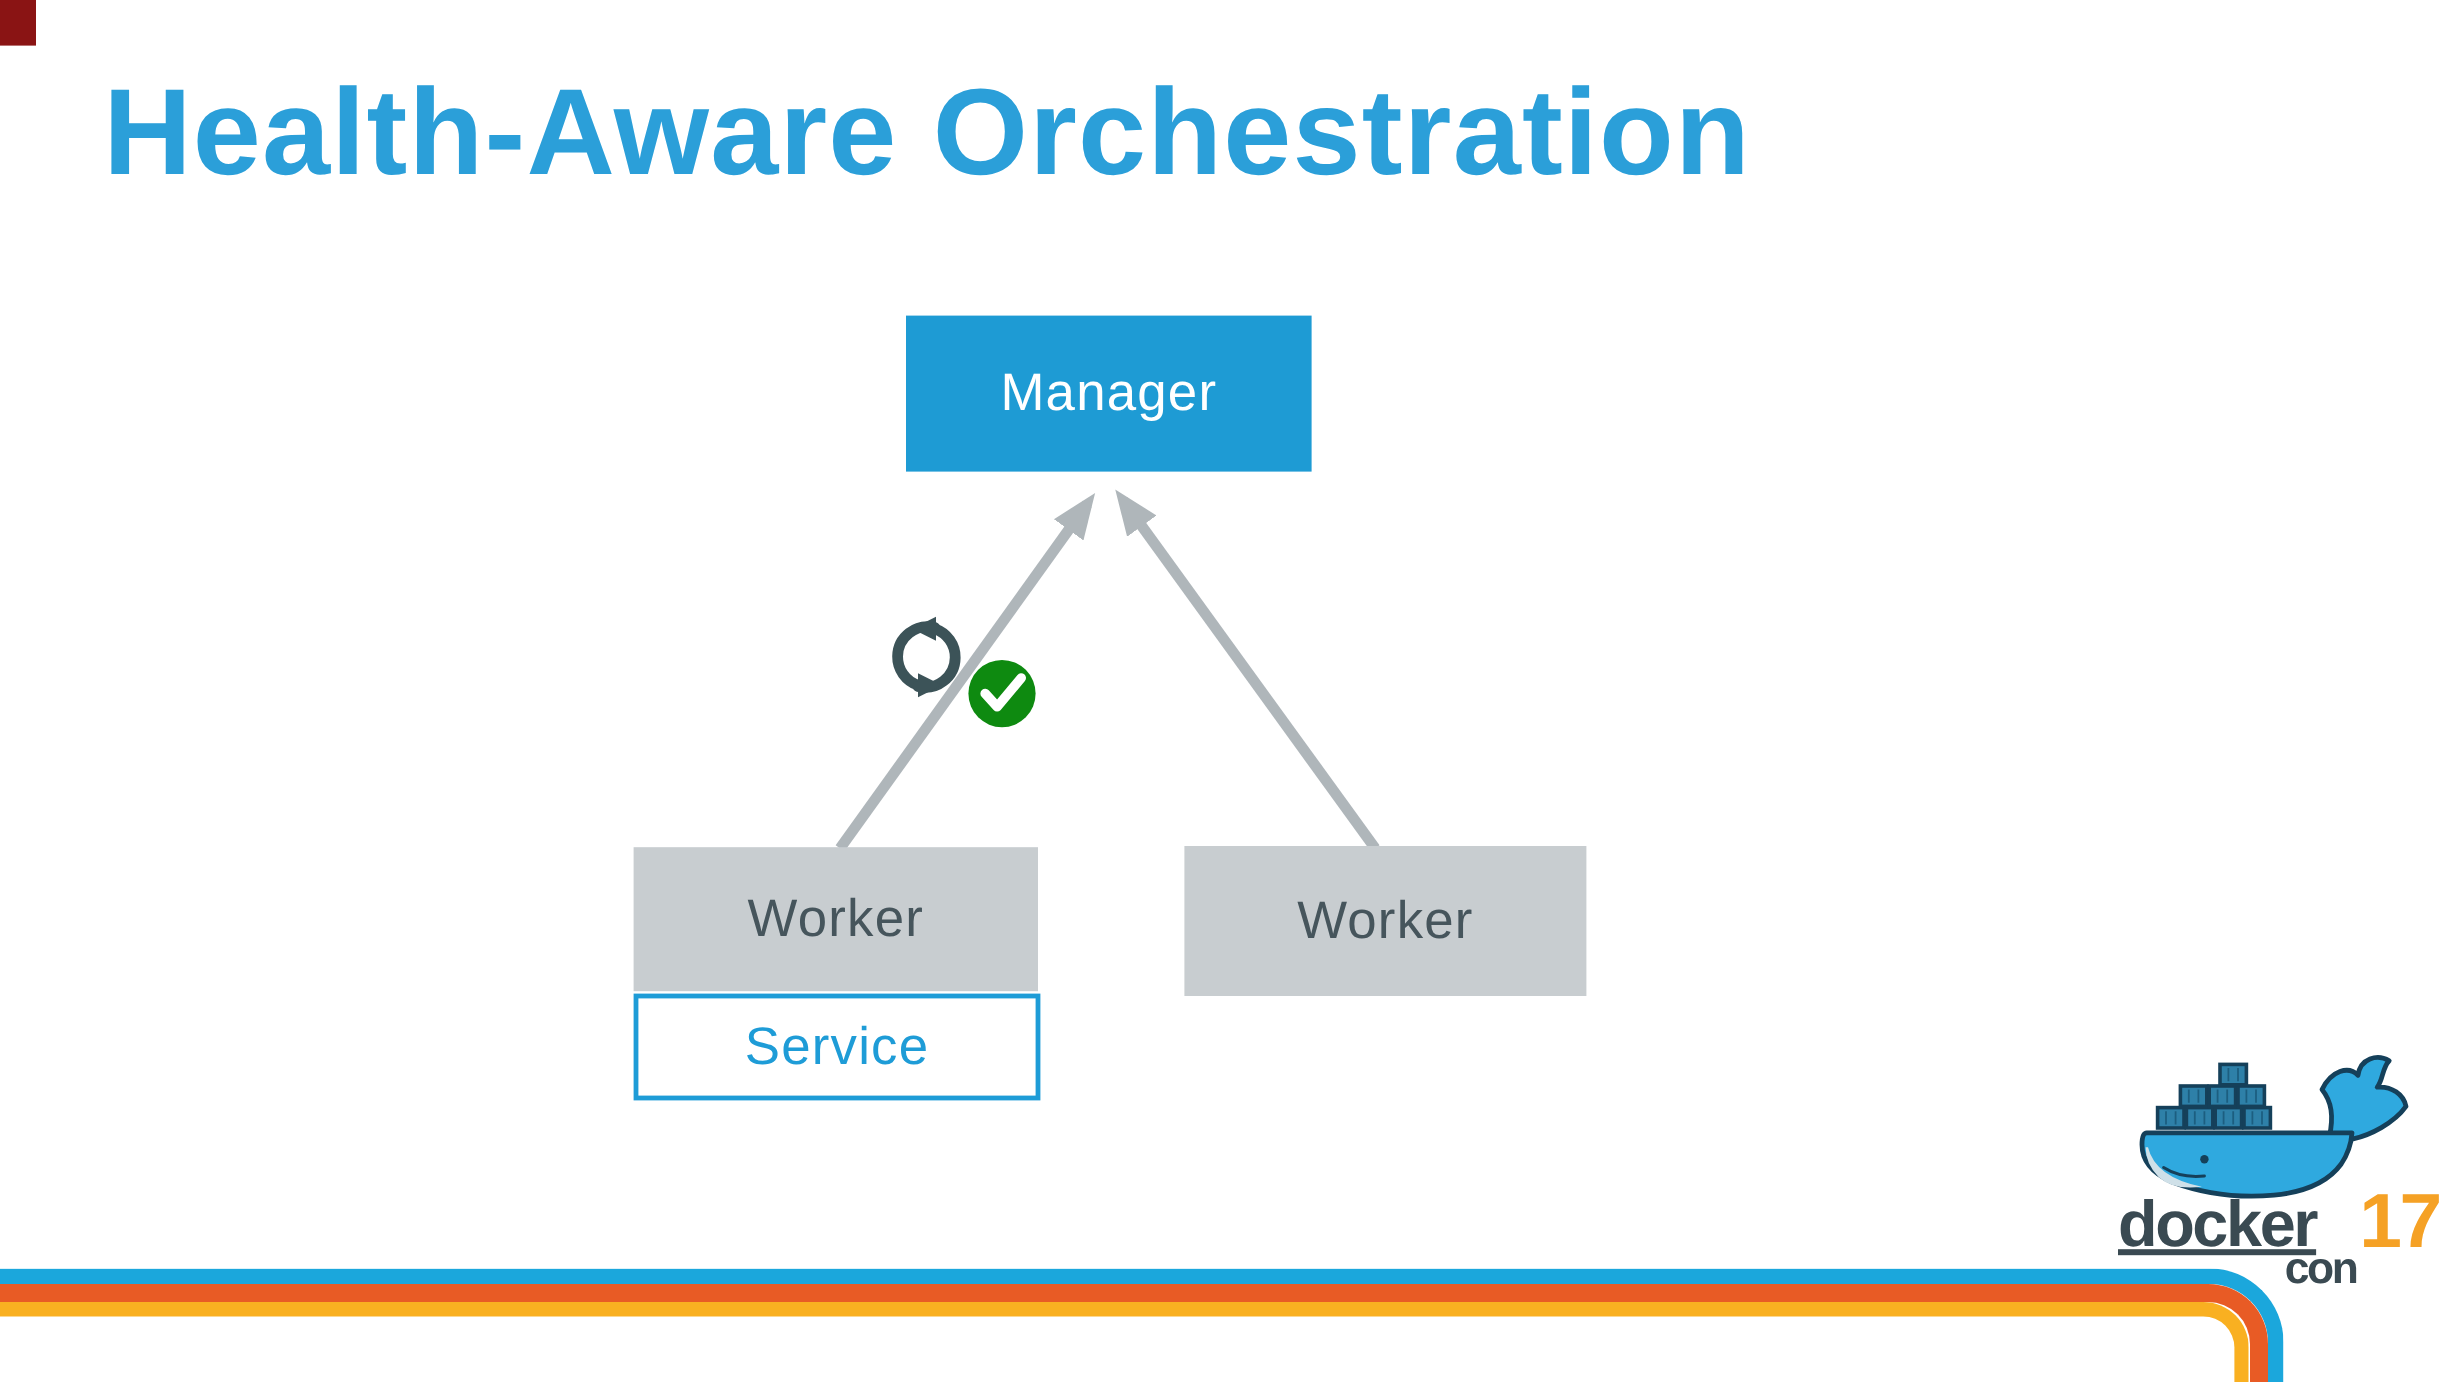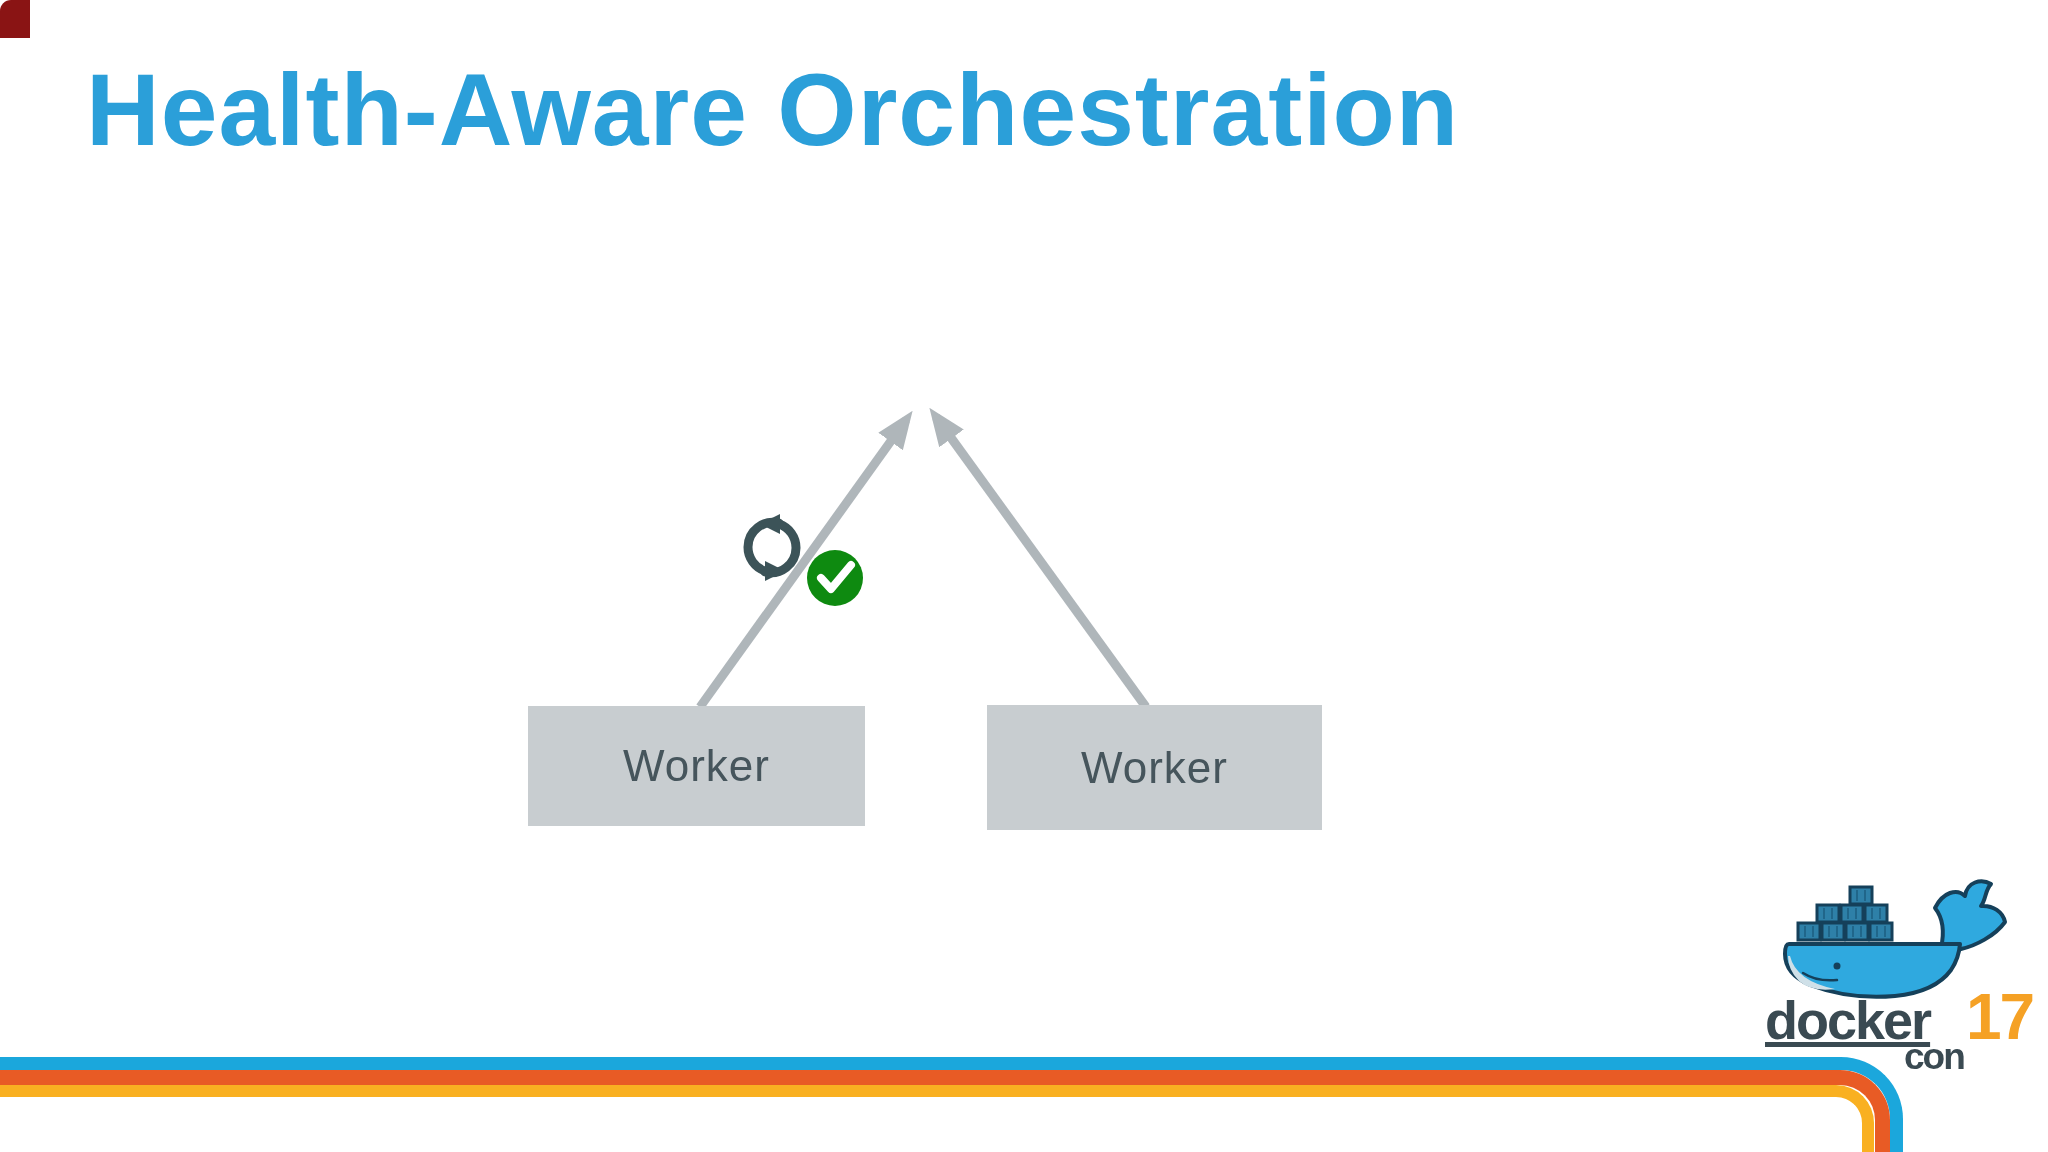--- a/index.html
+++ b/index.html
@@ -2,21 +2,20 @@
 <html><head>
 <meta charset="utf-8">
 <style>
   html,body { margin:0; padding:0; background:#fff; }
   .slide {
     position:relative;
     width:2048px; height:1152px;
     background:#ffffff;
     overflow:hidden;
     font-family:"Liberation Sans", sans-serif;
-    border-radius:11px;
   }
 
   
   .corner-marker {
     position:absolute; left:0; top:0;
     width:30px; height:38px;
     background:#8a1414;
   }
 
   
@@ -137,29 +136,35 @@
       <path d="M765,561 L785,571 L765,581 z" fill="#3c5358" stroke="none"></path>
       <path d="M780,514 L760,524 L780,534 z" fill="#3c5358" stroke="none"></path>
     </g>
 
     <g>
       <circle cx="835" cy="578" r="28" fill="#0e8a10"></circle>
       <path d="M821,578 l10,11 l20,-24" stroke="#ffffff" stroke-width="8" fill="none" stroke-linecap="round" stroke-linejoin="round"></path>
     </g>
   </svg>
 
+  <div class="node node-manager">
+    <span>Manager</span>
+  </div>
 
   <div class="node node-worker-left">
     <span>Worker</span>
   </div>
 
   <div class="node node-worker-right">
     <span>Worker</span>
   </div>
 
+  <div class="node node-service">
+    <span>Service</span>
+  </div>
 
   <div class="stripe stripe-blue"></div>
   <div class="stripe stripe-orange"></div>
   <div class="stripe stripe-yellow"></div>
 
   <div class="dockercon-logo">
     <svg class="whale-svg" width="270" height="130" viewBox="0 0 270 130" xmlns="http://www.w3.org/2000/svg">
 
       <path d="M186,78 C190,60 188,48 180,38 C188,22 202,18 210,26 C212,12 226,8 236,14 C230,20 231,30 226,36 C238,35 248,42 250,52 C240,66 220,76 206,79 Z" fill="#2fa9df" stroke="#15405a" stroke-width="4" stroke-linejoin="round"></path>
 

